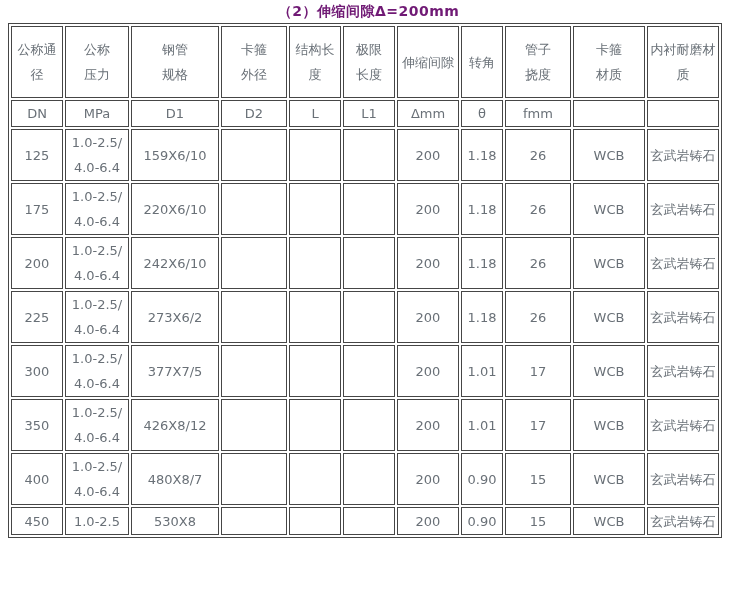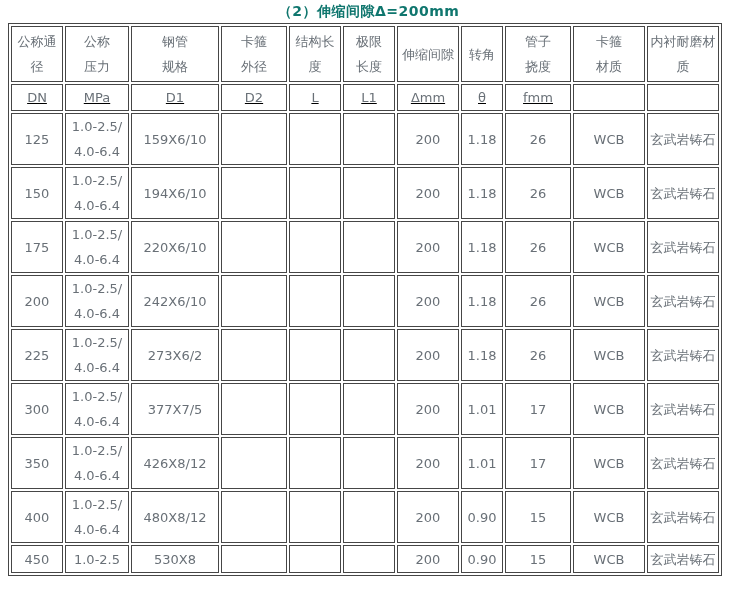--- a/index.html
+++ b/index.html
@@ -12,21 +12,21 @@
   .page {
     width: 731px;
     height: 612px;
     background: #ffffff;
     overflow: hidden;
   }
   .title {
     text-align: center;
     font-size: 14px;
     font-weight: bold;
-    color: #0f766e;
+    color: #701a75;
     padding: 3px 0 2px 6px;
     letter-spacing: 0.5px;
   }
   table.spec {
     margin-left: 8px;
     width: 714px;
     table-layout: fixed;
     border-collapse: separate;
     border-spacing: 2px;
     border: 1px solid #464646;
@@ -36,22 +36,22 @@
     border: 1px solid #464646;
     text-align: center;
     vertical-align: middle;
     color: #697077;
     font-size: 13px;
     line-height: 25px;
     white-space: pre-line;
     overflow: hidden;
     padding: 0 2px;
   }
-  tr.hdr1 { height: 56px; }
-  tr.hdr2 { height: 26px; text-decoration: underline; }
+  tr.hdr1 { height: 72px; }
+  tr.hdr2 { height: 26px; }
   tr.data { height: 50px; }
   tr.data:last-child { height: 28px; }
 </style>
 </head>
 <body>
 
 <div class="page">
   <div class="title">（2）伸缩间隙Δ=200mm</div>
 
   <table class="spec">
@@ -110,34 +110,20 @@
           <td></td>
           <td></td>
           <td></td>
           <td>200</td>
           <td>1.18</td>
           <td>26</td>
           <td>WCB</td>
           <td>玄武岩铸石</td>
         </tr>
         <tr class="data">
-          <td>150</td>
-          <td>1.0-2.5/
-4.0-6.4</td>
-          <td>194X6/10</td>
-          <td></td>
-          <td></td>
-          <td></td>
-          <td>200</td>
-          <td>1.18</td>
-          <td>26</td>
-          <td>WCB</td>
-          <td>玄武岩铸石</td>
-        </tr>
-        <tr class="data">
           <td>175</td>
           <td>1.0-2.5/
 4.0-6.4</td>
           <td>220X6/10</td>
           <td></td>
           <td></td>
           <td></td>
           <td>200</td>
           <td>1.18</td>
           <td>26</td>
@@ -197,21 +183,21 @@
           <td>200</td>
           <td>1.01</td>
           <td>17</td>
           <td>WCB</td>
           <td>玄武岩铸石</td>
         </tr>
         <tr class="data">
           <td>400</td>
           <td>1.0-2.5/
 4.0-6.4</td>
-          <td>480X8/12</td>
+          <td>480X8/7</td>
           <td></td>
           <td></td>
           <td></td>
           <td>200</td>
           <td>0.90</td>
           <td>15</td>
           <td>WCB</td>
           <td>玄武岩铸石</td>
         </tr>
         <tr class="data">

